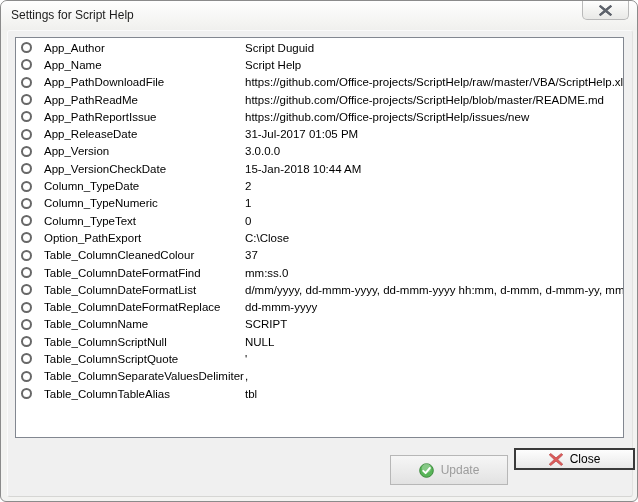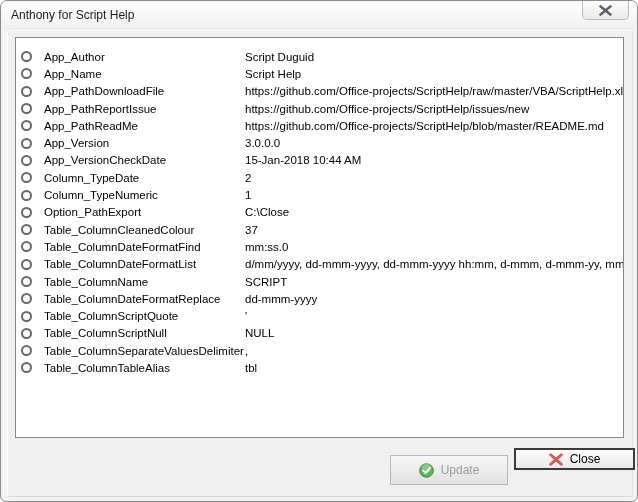--- a/index.html
+++ b/index.html
@@ -34,21 +34,21 @@
     background: #f0f0f0;
     border: 1px solid;
     border-color: #fafafa #e2e2e0 #d6d6d4 #fbfbfb;
     border-radius: 3px;
   }
   .listbox {
     position: absolute; left: 7px; top: 6px; width: 609px; height: 401px;
     background: #ffffff;
     border: 1px solid #828790;
     overflow: hidden;
-    padding-top: 10px;
+    padding-top: 1px;
   }
   .row {
     display: grid;
     grid-template-columns: 23px 201px 1fr;
     align-items: center;
     height: 17.3px;
     padding-left: 5px;
     font-size: 11.5px;
     color: #000;
     white-space: nowrap;
@@ -82,21 +82,21 @@
     color: #000000;
   }
   .icon-wrap { display: inline-flex; align-items: center; }
 </style>
 </head>
 <body>
 
 <div class="window">
 
   <div class="titlebar">
-    <span class="title">Anthony for Script Help</span>
+    <span class="title">Settings for Script Help</span>
     <div class="cap-close">
       <span class="icon-wrap">
         <svg width="13" height="11" viewBox="0 0 12 10">
           <path d="M1.3,0 L6,3.6 L10.7,0 L12,1.2 L7.6,5 L12,8.8 L10.7,10 L6,6.4 L1.3,10 L0,8.8 L4.4,5 L0,1.2 Z" fill="#5d626b"></path>
           <path d="M1.3,0 L6,3.6 L10.7,0 L12,1.2 L7.6,5 L12,8.8 L10.7,10 L6,6.4 L1.3,10 L0,8.8 L4.4,5 L0,1.2 Z" fill="#5d626b"></path>
         </svg>
       </span>
     </div>
   </div>
 
@@ -125,32 +125,39 @@
             <span class="ricon"></span>
           </span>
           <span class="rname">App_PathDownloadFile</span>
           <span class="rvalue">https://github.com/Office-projects/ScriptHelp/raw/master/VBA/ScriptHelp.xlam</span>
         </div>
 
         <div class="row">
           <span class="icon-wrap">
             <span class="ricon"></span>
           </span>
+          <span class="rname">App_PathReadMe</span>
+          <span class="rvalue">https://github.com/Office-projects/ScriptHelp/blob/master/README.md</span>
+        </div>
+
+        <div class="row">
+          <span class="icon-wrap">
+            <span class="ricon"></span>
+          </span>
           <span class="rname">App_PathReportIssue</span>
           <span class="rvalue">https://github.com/Office-projects/ScriptHelp/issues/new</span>
         </div>
 
         <div class="row">
           <span class="icon-wrap">
             <span class="ricon"></span>
           </span>
-          <span class="rname">App_PathReadMe</span>
-          <span class="rvalue">https://github.com/Office-projects/ScriptHelp/blob/master/README.md</span>
-        </div>
-
+          <span class="rname">App_ReleaseDate</span>
+          <span class="rvalue">31-Jul-2017 01:05 PM</span>
+        </div>
 
         <div class="row">
           <span class="icon-wrap">
             <span class="ricon"></span>
           </span>
           <span class="rname">App_Version</span>
           <span class="rvalue">3.0.0.0</span>
         </div>
 
         <div class="row">
@@ -171,20 +178,27 @@
         </div>
 
         <div class="row">
           <span class="icon-wrap">
             <span class="ricon"></span>
           </span>
           <span class="rname">Column_TypeNumeric</span>
           <span class="rvalue">1</span>
         </div>
 
+        <div class="row">
+          <span class="icon-wrap">
+            <span class="ricon"></span>
+          </span>
+          <span class="rname">Column_TypeText</span>
+          <span class="rvalue">0</span>
+        </div>
 
         <div class="row">
           <span class="icon-wrap">
             <span class="ricon"></span>
           </span>
           <span class="rname">Option_PathExport</span>
           <span class="rvalue">C:\Close</span>
         </div>
 
         <div class="row">
@@ -208,46 +222,46 @@
             <span class="ricon"></span>
           </span>
           <span class="rname">Table_ColumnDateFormatList</span>
           <span class="rvalue">d/mm/yyyy, dd-mmm-yyyy, dd-mmm-yyyy hh:mm, d-mmm, d-mmm-yy, mm:ss.</span>
         </div>
 
         <div class="row">
           <span class="icon-wrap">
             <span class="ricon"></span>
           </span>
+          <span class="rname">Table_ColumnDateFormatReplace</span>
+          <span class="rvalue">dd-mmm-yyyy</span>
+        </div>
+
+        <div class="row">
+          <span class="icon-wrap">
+            <span class="ricon"></span>
+          </span>
           <span class="rname">Table_ColumnName</span>
           <span class="rvalue">SCRIPT</span>
         </div>
 
         <div class="row">
           <span class="icon-wrap">
             <span class="ricon"></span>
           </span>
-          <span class="rname">Table_ColumnDateFormatReplace</span>
-          <span class="rvalue">dd-mmm-yyyy</span>
+          <span class="rname">Table_ColumnScriptNull</span>
+          <span class="rvalue">NULL</span>
         </div>
 
         <div class="row">
           <span class="icon-wrap">
             <span class="ricon"></span>
           </span>
           <span class="rname">Table_ColumnScriptQuote</span>
           <span class="rvalue">'</span>
-        </div>
-
-        <div class="row">
-          <span class="icon-wrap">
-            <span class="ricon"></span>
-          </span>
-          <span class="rname">Table_ColumnScriptNull</span>
-          <span class="rvalue">NULL</span>
         </div>
 
         <div class="row">
           <span class="icon-wrap">
             <span class="ricon"></span>
           </span>
           <span class="rname">Table_ColumnSeparateValuesDelimiter</span>
           <span class="rvalue">,</span>
         </div>
 

